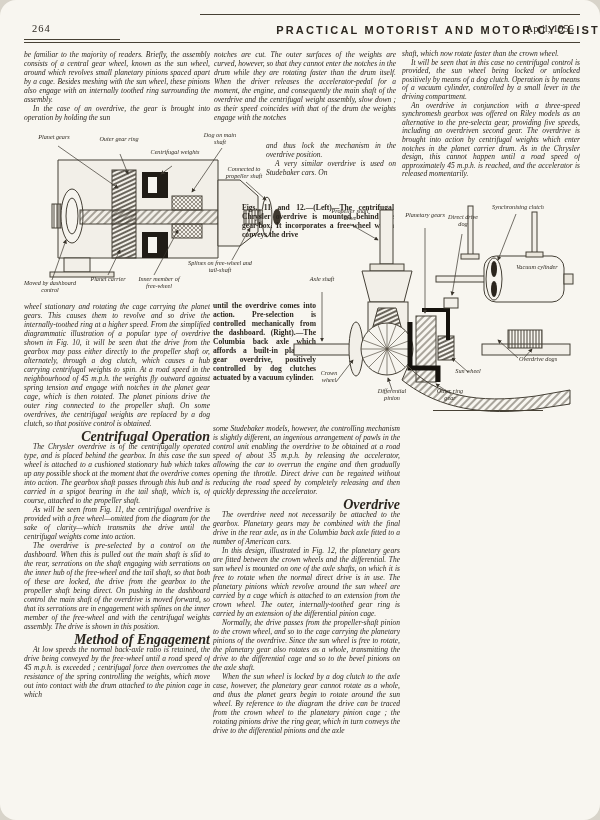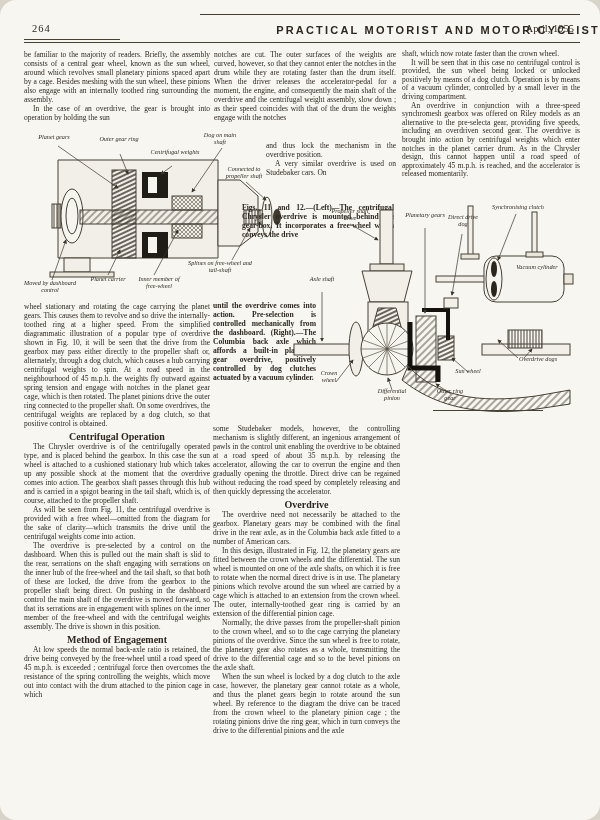--- a/index.html
+++ b/index.html
@@ -7,24 +7,24 @@
     position:relative;width:600px;height:820px;margin:0 auto;
     background:#f8f6f0;color:#2c2720;overflow:hidden;
     font-family:"Liberation Serif", serif;
     border-radius:16px;
   }
   .hrule{position:absolute;background:#464034;height:1px;}
   .hdr-no{position:absolute;left:32px;top:23px;font-size:10.5px;letter-spacing:1px;}
   .hdr-title{position:absolute;left:0;right:0;top:24px;text-align:right;
     font-family:"Liberation Sans", sans-serif;font-size:11px;font-weight:bold;letter-spacing:2.2px;}
   .hdr-date{position:absolute;right:26px;top:23px;font-size:10.5px;}
-  .col{position:absolute;text-align:justify;font-size:7.5px;line-height:9px;overflow:hidden;}
+  .col{position:absolute;text-align:justify;font-size:7.5px;line-height:9px;overflow:hidden;font-style:italic;}
   .col p{margin:0;text-indent:9px;}
   .col p.ni{text-indent:0;}
-  .subhead{font-size:10px;font-weight:bold;margin:4px 12px 1px;text-align:center;}
+  .subhead{font-size:14px;font-weight:bold;margin:4px 0 1px;text-align:right;}
   .caption{position:absolute;font-weight:bold;font-size:7.6px;line-height:9px;text-align:justify;overflow:hidden;}
   .fig{position:absolute;}
   .fig svg{position:absolute;left:0;top:0;}
   .flabel{position:absolute;font-style:italic;font-size:6.2px;line-height:6.9px;text-align:center;color:#2e2921;}
   .figrule{position:absolute;background:#464034;height:1px;}
 </style>
 </head>
 <body>
 
 <div class="page">

